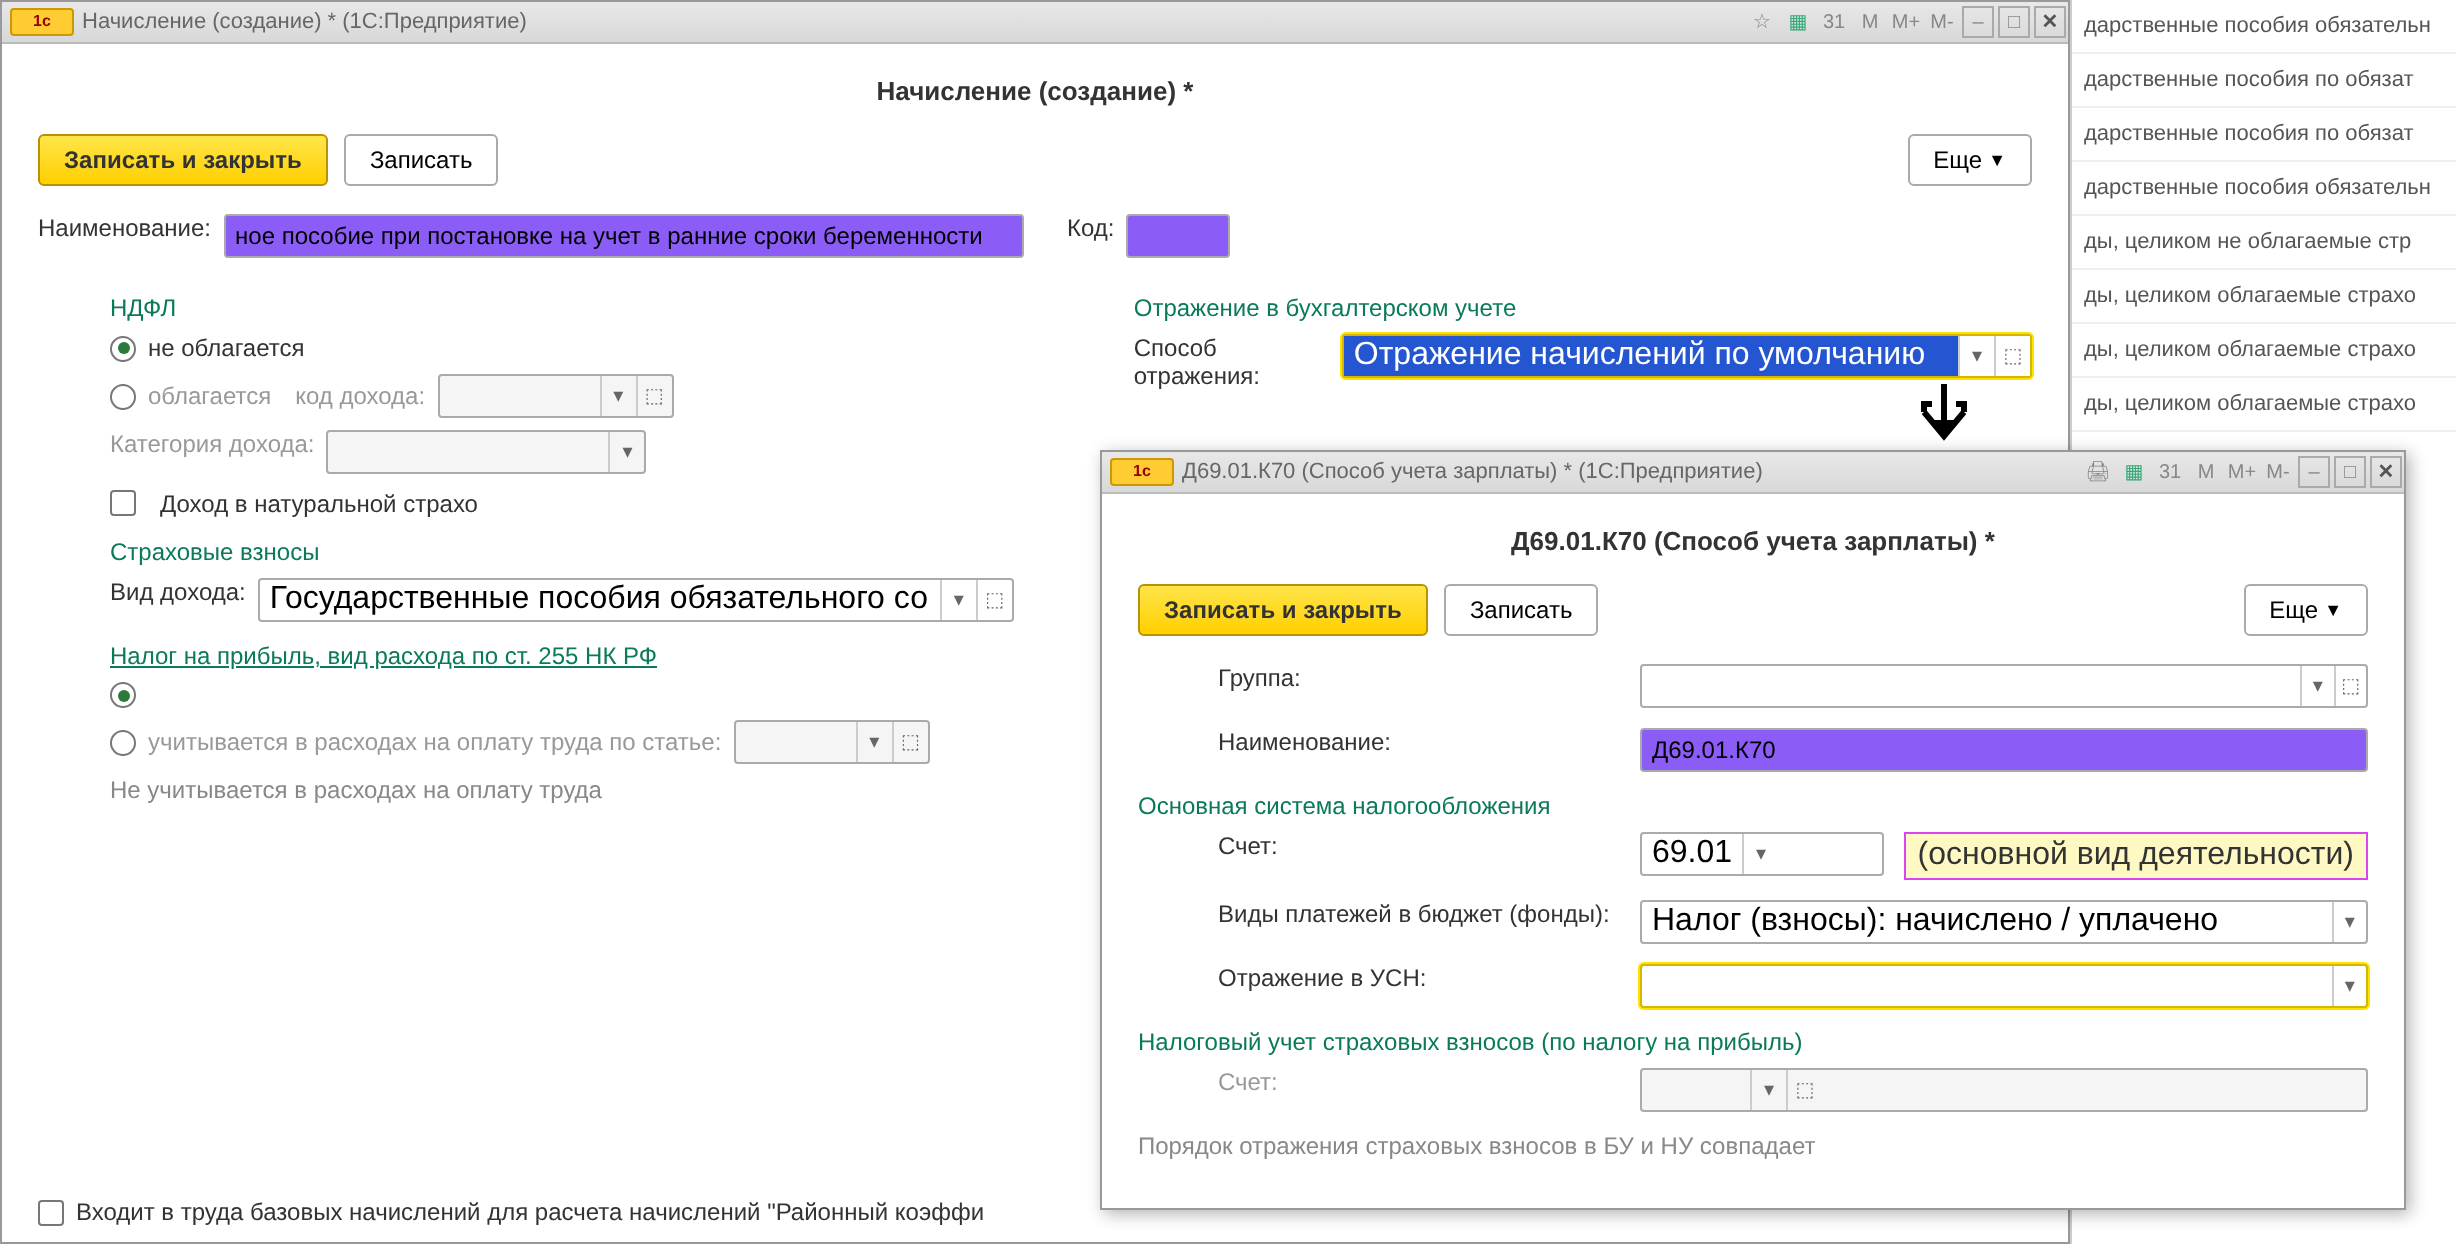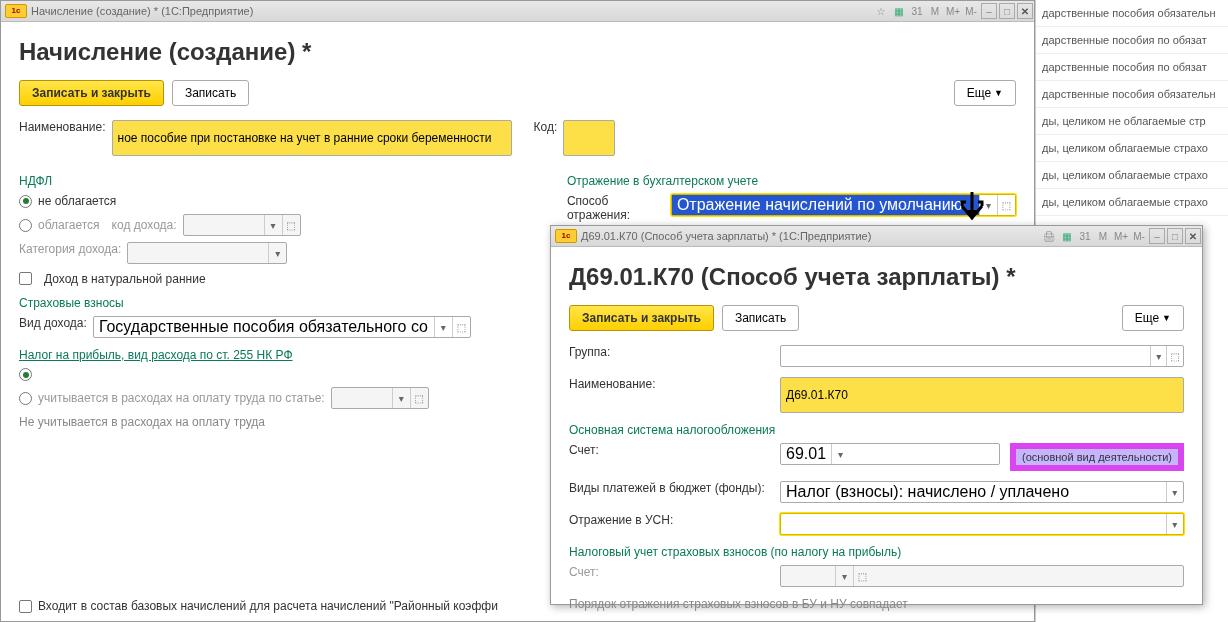--- a/index.html
+++ b/index.html
@@ -3,76 +3,76 @@
 <meta charset="utf-8">
 <style>
   * { box-sizing: border-box; font-family: Arial, sans-serif; }
   body { margin: 0; background: #f0f0f0; width: 1228px; height: 622px; position: relative; overflow: hidden; font-size: 12px; color: #333; }
   
   .window { position: absolute; background: #fff; border: 1px solid #999; }
   .window-main { left: 0; top: 0; width: 1035px; height: 622px; }
   .window-sub { left: 550px; top: 225px; width: 653px; height: 380px; z-index: 10; box-shadow: 2px 2px 8px rgba(0,0,0,0.3); }
   
   .titlebar { height: 21px; background: linear-gradient(#e8e8e8,#d8d8d8); border-bottom: 1px solid #bbb; display: flex; align-items: center; font-size: 11px; color: #666; padding-left: 4px; }
-  .titlebar .ic1c { width: 22px; height: 14px; background: #fc3; border: 1px solid #c90; border-radius: 2px; margin-right: 4px; font-size: 8px; line-height: 12px; text-align: center; color: #900; font-weight: bold; }
+  .titlebar .ic1c { width: 32px; height: 14px; background: #fc3; border: 1px solid #c90; border-radius: 2px; margin-right: 4px; font-size: 8px; line-height: 12px; text-align: center; color: #900; font-weight: bold; }
   .titlebar .spacer { flex: 1; }
   .titlebar .tool { width: 16px; height: 16px; margin: 0 1px; display: flex; align-items: center; justify-content: center; font-size: 10px; cursor: pointer; color: #888; }
   .titlebar .tool.green { color: #3a7; }
   .titlebar .tool.box { border: 1px solid #aaa; }
   .titlebar .close { color: #555; font-weight: bold; }
   
   .content { padding: 10px 18px; }
-  h1 { font-size: 24px; font-weight: bold; margin: 6px 0 14px 0; color: #333; }
+  h1 { font-size: 13px; font-weight: bold; margin: 6px 0 14px 0; color: #333; text-align: center; }
   
   .toolbar { display: flex; align-items: center; gap: 8px; margin-bottom: 14px; }
   .btn-yellow { background: linear-gradient(#ffe54a,#ffd000); border: 1px solid #b89200; border-radius: 3px; padding: 5px 12px; font-weight: bold; font-size: 12px; cursor: pointer; color: #333; }
   .btn-plain { background: #fff; border: 1px solid #aaa; border-radius: 3px; padding: 5px 12px; font-size: 12px; cursor: pointer; }
   .btn-more { margin-left: auto; display: flex; align-items: center; gap: 3px; }
   .btn-more .dd { font-size: 9px; }
   
   .row { display: flex; margin-bottom: 8px; gap: 6px; }
   .lbl { color: #333; }
   .lbl-dim { color: #999; }
   .section { color: #0a7a5a; font-size: 12px; margin: 10px 0 6px 0; }
   .section a { color: #0a7a5a; text-decoration: underline; cursor: pointer; }
   
-  input[type=text], .inp { border: 1px solid #aaa; border-radius: 2px; padding: 3px 5px; font-size: 12px; height: 36px; background: #fde047; }
+  input[type=text], .inp { border: 1px solid #aaa; border-radius: 2px; padding: 3px 5px; font-size: 12px; height: 22px; background: #8b5cf6; }
   .inp-wide { width: 400px; }
   .inp-sm { width: 52px; }
   
   .combo { display: inline-flex; border: 1px solid #aaa; border-radius: 2px; height: 22px; background: #fff; }
   .combo input { border: none; padding: 2px 5px; font-size: 16px; outline: none; background: transparent; }
   .combo .seg { width: 18px; border-left: 1px solid #ccc; display: flex; align-items: center; justify-content: center; font-size: 10px; color: #666; cursor: pointer; }
   .combo.disabled { background: #f5f5f5; }
   .combo.disabled input { color: #999; }
   .combo.highlight-yellow { border: 1px solid #d4b800; box-shadow: 0 0 0 1px #ffe000; }
   .combo.highlight-blue input { background: #2456d1; color: #fff; }
   
   .radio { display: flex; align-items: center; gap: 6px; margin-bottom: 6px; cursor: pointer; }
   .radio .r { width: 13px; height: 13px; border: 1px solid #777; border-radius: 50%; display: flex; align-items: center; justify-content: center; }
   .radio .r.on::after { content: ''; width: 6px; height: 6px; background: #2a7a3a; border-radius: 50%; }
   .chk { width: 13px; height: 13px; border: 1px solid #777; border-radius: 2px; display: inline-block; margin-right: 6px; vertical-align: middle; }
   
   .two-col { display: flex; gap: 30px; }
-  .col-l { width: 520px; }
+  .col-l { width: 520px; margin-left: 36px; }
   .col-r { flex: 1; }
   
   .side-list { position: absolute; right: 0; top: 0; width: 193px; background: #fff; border-left: 1px solid #ccc; height: 622px; font-size: 11px; color: #555; }
   .side-list div { padding: 7px 6px; border-bottom: 1px solid #eee; white-space: nowrap; overflow: hidden; }
   
   .arrow { position: absolute; left: 952px; top: 190px; z-index: 20; pointer-events: none; }
   
   .bottom-chk { position: absolute; bottom: 8px; left: 18px; display: flex; align-items: center; }
   
   .grey-text { color: #888; margin: 6px 0; }
   
   .form-grid .row { margin-bottom: 10px; }
-  .form-grid .lbl { width: 205px; }
+  .form-grid .lbl { width: 205px; margin-left: 40px; }
   .form-grid .combo, .form-grid .inp { flex: 1; }
-  .tag { background: #c4b5fd; border: 6px solid #d946ef; padding: 2px 6px; font-size: 11px; margin-left: 4px; }
+  .tag { background: #fef9c3; border: 1px solid #d946ef; padding: 2px 6px; font-size: 16px; margin-left: 4px; }
 
   .combo.full { width: 100%; }
   .combo.full input { width: 100%; }
 </style>
 </head>
 <body>
 
 <div class="side-list">
   <div>дарственные пособия обязательн</div>
   <div>дарственные пособия по обязат</div>
@@ -138,21 +138,21 @@
         </div>
         <div class="row">
           <span class="lbl-dim">Категория дохода:</span>
           <span class="combo disabled">
               <input style="width: 140px;" disabled="">
               <span class="seg">▾</span>
             </span>
         </div>
         <div class="row">
             <span class="chk"></span>
-            <span>Доход в натуральной ранние</span>
+            <span>Доход в натуральной страхо</span>
           </div>
 
         <div class="section">Страховые взносы</div>
         <div class="row">
           <span class="lbl">Вид дохода:</span>
           <span class="combo">
               <input style="width: 340px;" value="Государственные пособия обязательного социального страх">
               <span class="seg">▾</span>
               <span class="seg">⬚</span>
             </span>
@@ -182,21 +182,21 @@
               <input style="flex: 1 1 0%;" value="Отражение начислений по умолчанию">
               <span class="seg" style="background:#fff">▾</span>
               <span class="seg" style="background:#fff">⬚</span>
             </span>
         </div>
       </div>
     </div>
   </div>
   <div class="bottom-chk">
       <span class="chk"></span>
-      <span>Входит в состав базовых начислений для расчета начислений "Районный коэффи</span>
+      <span>Входит в труда базовых начислений для расчета начислений "Районный коэффи</span>
     </div>
 </div>
 
 <svg class="arrow" width="40" height="40">
   <path d="M20 2 L20 24 M10 16 L20 28 L30 16 M10 16 L10 12 L14 12 M30 16 L30 12 L26 12" stroke="#000" stroke-width="3" fill="none"></path>
   <path d="M14 20 L20 30 L26 20 Z" fill="#000"></path>
 </svg>
 
 <div class="window window-sub">
   <div class="titlebar">

